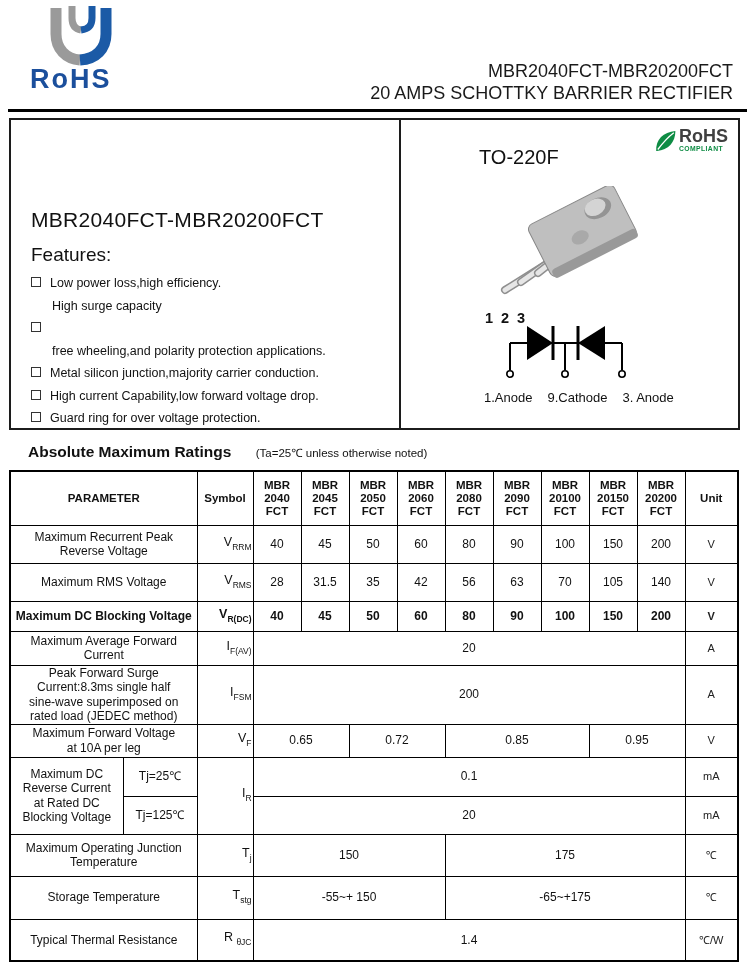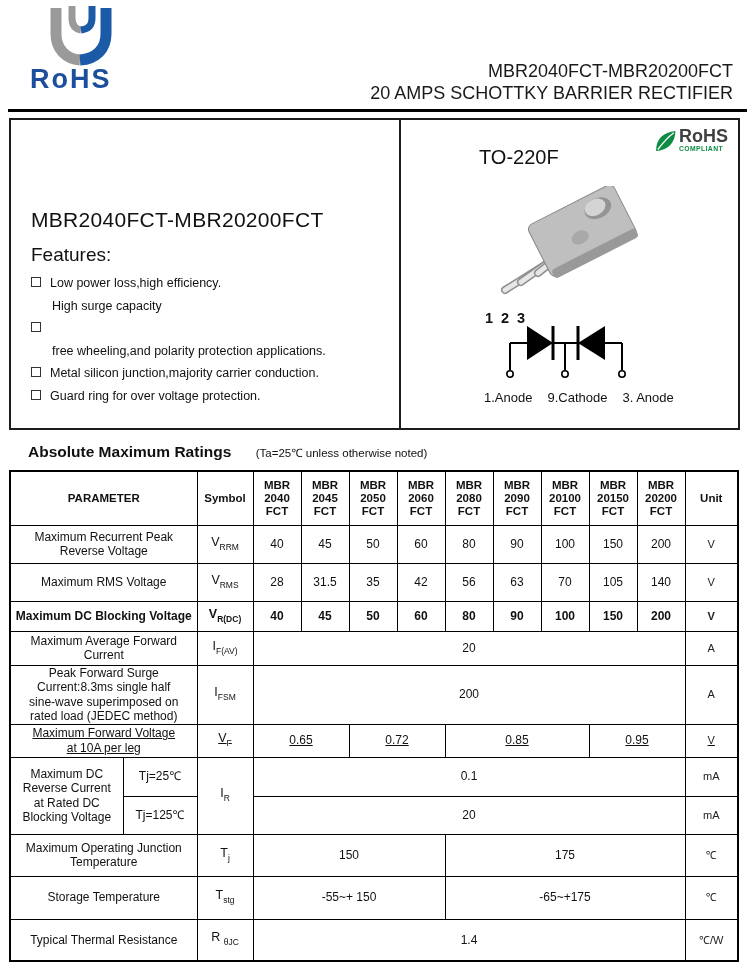--- a/index.html
+++ b/index.html
@@ -32,30 +32,30 @@
   .legend { position:absolute; left:465px; top:270px; font-size:13px; display:flex; gap:15px;margin-left:8px; }
 
   
   .ratings-head { position:absolute; left:28px; top:443px; }
   .rt { font-size:15.5px; font-weight:bold; }
   .rs { font-size:11.5px; margin-left:20px; }
   table { position:absolute; left:9px; top:470px; width:727px; border-collapse:collapse; table-layout:fixed; border:2px solid #000; }
   th, td { border:1px solid #000; text-align:center; vertical-align:middle; padding:0 1px; }
   th { font-size:11.5px; font-weight:bold; line-height:13px; }
   td { font-size:12px; line-height:14.5px; }
-  td.symbol { font-size:12.5px; }
+  td.symbol { font-size:12.5px;text-align:right; }
   td.unit { font-size:11px; color:#222; }
   sub { font-size:8.5px; }
   thead tr { height:54px; }
   tbody tr:nth-child(1) { height:38px; }
   tbody tr:nth-child(2) { height:38px;padding-left:8px; }
   tbody tr:nth-child(3) { height:30px;font-weight:bold; }
   tbody tr:nth-child(4) { height:34px; }
   tbody tr:nth-child(5) { height:55px; }
-  tbody tr:nth-child(6) { height:33px;text-decoration:underline; }
+  tbody tr:nth-child(6) { height:33px; }
   tbody tr:nth-child(7) { height:39px; }
   tbody tr:nth-child(8) { height:38px; }
   tbody tr:nth-child(9) { height:42px; }
   tbody tr:nth-child(10) { height:43px; }
   tbody tr:nth-child(11) { height:42px; }
 </style>
 </head>
 <body>
 
 <div class="page">
@@ -80,20 +80,21 @@
     <div class="divider"></div>
 
     <div class="part-range">MBR2040FCT-MBR20200FCT</div>
     <div class="features-heading">Features:</div>
     <div class="features">
       <div><span class="cb"></span><span>Low power loss,high efficiency.</span>
         <div class="cont">High surge capacity</div></div>
       <div><span class="cb"></span>
         <div class="cont">free wheeling,and polarity protection applications.</div></div>
       <div><span class="cb"></span><span>Metal silicon junction,majority carrier conduction.</span></div>
+      <div><span class="cb"></span><span>High current Capability,low forward voltage drop.</span></div>
       <div><span class="cb"></span><span>Guard ring for over voltage protection.</span></div>
     </div>
 
     <div class="rohs">
       <svg width="24" height="27" viewBox="0 0 30 32">
         <path d="M4,28 C3,14 13,4 28,3 C28,17 19,27 5,28 Z" fill="#0e8c44"></path>
         <path d="M6,26 C12,18 18,11 26,5" stroke="#ffffff" stroke-width="1.6" fill="none"></path>
       </svg>
       <div>
         <div class="rohs-t">RoHS</div>

